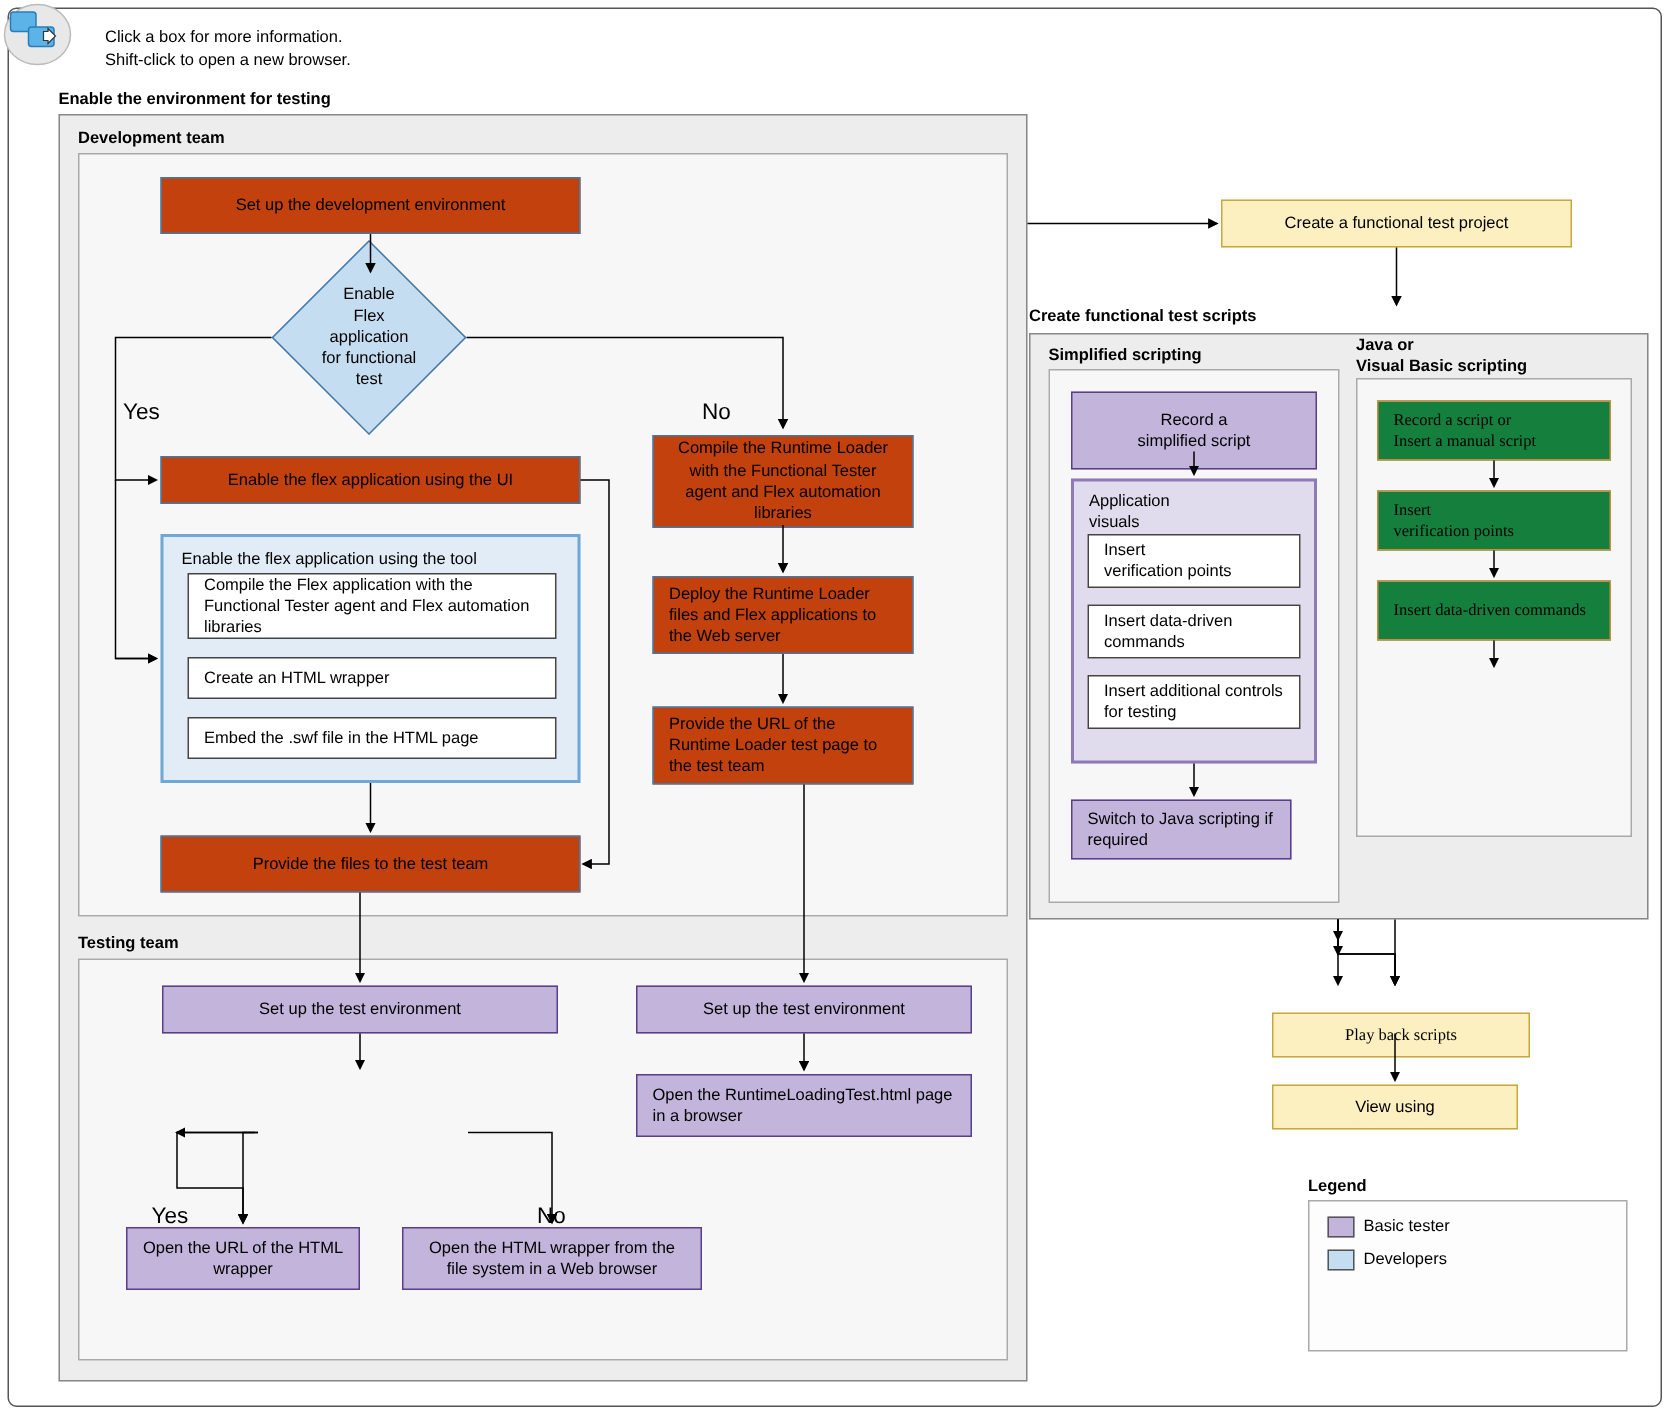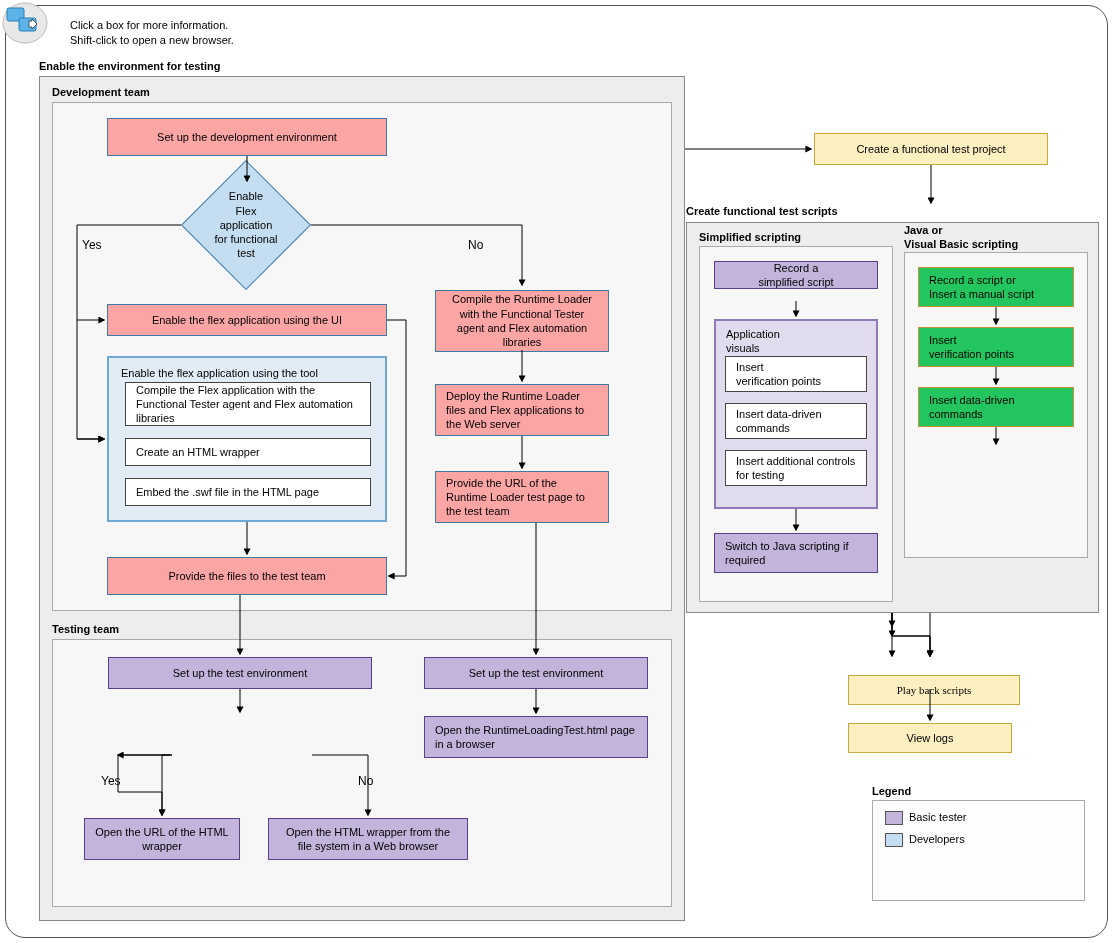--- a/index.html
+++ b/index.html
@@ -1,38 +1,38 @@
 <!DOCTYPE html>
 <html><head>
 <meta charset="utf-8">
 <style>
   * { box-sizing: border-box; }
   html,body { margin:0; padding:0; font-family: Arial, Helvetica, sans-serif; font-size:11px; color:#000; background:#fff;}
   .wrap { width:1113px; height:943px; position:relative; overflow:hidden;}
-  .canvas { position:absolute; inset:5px; border:1px solid #555; border-radius:20px;padding-left:16px; }
+  .canvas { position:absolute; inset:5px; border:1px solid #555; border-radius:6px;padding-left:16px; }
   svg.arrows { position:absolute; left:0; top:0; width:100%; height:100%; pointer-events:none;}
   .help { position:absolute; left:64px; top:12px; line-height:1.4; }
   .corner-icon { position:absolute; left:-5px; top:-5px; }
 
   .box { position:absolute; border:1px solid; display:flex; align-items:center; justify-content:center; text-align:center; padding:4px 10px; line-height:1.3; cursor:pointer;}
-  .dev { background:#fca5a5; border-color:#4279a6; }
+  .dev { background:#c2410c; border-color:#4279a6; }
   .dev-outline { background:#e1ecf6; border:2px solid #6fa8d5; }
   .tester { background:#c2b4da; border-color:#593f8a;}
   .tester-outline { background:#e1dced; border:2px solid #8f79b6;}
-  .adv { background:#22c55e; border-color:#c98d3d;}
+  .adv { background:#15803d; border-color:#c98d3d;font-family:Liberation Serif, serif;}
   .yellow { background:#fcefc0; border-color:#c9a73f;}
   .white { background:#fff; border-color:#444;}
   .frame { position:absolute; background:#ededed; border:1px solid #888;}
   .inner-frame { position:absolute; background:#f7f7f7; border:1px solid #aaa;}
   .frame-title { position:absolute; font-weight:bold;}
   .plainbox { background:#fdfdfd; border:1px solid #aaa;}
   .diamond { position:absolute; cursor:pointer;}
   .diamond-shape { width:100%; height:100%; transform:rotate(45deg); border:1px solid;}
   .diamond-text { position:absolute; inset:0; display:flex; align-items:center; justify-content:center; text-align:center; padding:0 30px; line-height:1.3;}
-  .lbl { position:absolute; font-size:12px;}
+  .lbl { position:absolute; font-size:15px;margin-top:28px;}
   .legend-sw { display:inline-block; width:18px; height:14px; border:1px solid #555; vertical-align:middle; margin-right:6px;}
 </style>
 </head>
 <body>
 
 <div class="wrap">
   <div class="canvas">
 
     <div class="corner-icon">
       <svg width="50" height="46">
@@ -96,43 +96,43 @@
     <div class="box tester" style="left:78px; top:812px; width:156px; height:42px;">Open the URL of the HTML wrapper</div>
     <div class="box tester" style="left:262px; top:812px; width:200px; height:42px;">Open the HTML wrapper from the file system in a Web browser</div>
 
     <div class="box yellow" style="left:808px; top:127px; width:234px; height:32px;">Create a functional test project</div>
 
     <div class="frame-title" style="left:680px; top:199px;">Create functional test scripts</div>
     <div class="frame" style="left:680px; top:216px; width:413px; height:391px;"></div>
 
     <div class="frame-title" style="left:693px; top:225px; font-weight:bold;">Simplified scripting</div>
     <div class="inner-frame" style="left:693px; top:240px; width:194px; height:356px;"></div>
-    <div class="box tester" style="left:708px; top:255px; width:164px; height:28px; white-space:pre-line;">Record a
+    <div class="box tester" style="left:708px; top:255px; width:164px; height:52px; white-space:pre-line;">Record a
 simplified script</div>
     <div class="box tester-outline" style="left:708px; top:313px; width:164px; height:190px; align-items:flex-start; justify-content:flex-start; text-align:left; padding:6px 10px; white-space:pre-line;">
       <span style="white-space: pre-line;">Application
 visuals</span>
     </div>
     <div class="box white" style="left:719px; top:350px; width:142px; height:36px; text-align:left; justify-content:flex-start; white-space:pre-line;">Insert
 verification points</div>
     <div class="box white" style="left:719px; top:397px; width:142px; height:36px; text-align:left; justify-content:flex-start;">Insert data-driven commands</div>
     <div class="box white" style="left:719px; top:444px; width:142px; height:36px; text-align:left; justify-content:flex-start;">Insert additional controls for testing</div>
-    <div class="box tester" style="left:708px; top:527px; width:164px; height:40px; text-align:left; justify-content:flex-start;">Switch to Java scripting if required</div>
+    <div class="box tester" style="left:708px; top:527px; width:147px; height:40px; text-align:left; justify-content:flex-start;">Switch to Java scripting if required</div>
 
     <div class="frame-title" style="left:898px; top:218px; white-space:pre-line; font-weight:bold; line-height:1.25;">Java or
 Visual Basic scripting</div>
     <div class="inner-frame" style="left:898px; top:246px; width:184px; height:306px;"></div>
     <div class="box adv" style="left:912px; top:261px; width:156px; height:40px; text-align:left; justify-content:flex-start; white-space:pre-line;">Record a script or
 Insert a manual script</div>
     <div class="box adv" style="left:912px; top:321px; width:156px; height:40px; text-align:left; justify-content:flex-start; white-space:pre-line;">Insert
 verification points</div>
     <div class="box adv" style="left:912px; top:381px; width:156px; height:40px; text-align:left; justify-content:flex-start;">Insert data-driven commands</div>
 
     <div class="box yellow" style="left:842px; top:669px; width:172px; height:30px;font-family:Liberation Serif, serif;">Play back scripts</div>
-    <div class="box yellow" style="left:842px; top:717px; width:164px; height:30px;">View logs</div>
+    <div class="box yellow" style="left:842px; top:717px; width:164px; height:30px;">View using</div>
 
     <div class="frame-title" style="left:866px; top:779px;">Legend</div>
     <div class="plainbox" style="position:absolute; left:866px; top:794px; width:213px; height:101px; padding:10px 12px;">
       <div style="margin-bottom:8px;"><span class="legend-sw" style="background:#c2b4da;"></span><span>Basic tester</span></div>
       <div><span class="legend-sw" style="background:#c5ddf1;"></span><span>Developers</span></div>
     </div>
 
     <svg class="arrows">
       <defs>
         <marker id="ah" viewBox="0 0 10 10" refX="8" refY="5" markerWidth="7" markerHeight="7" orient="auto">

